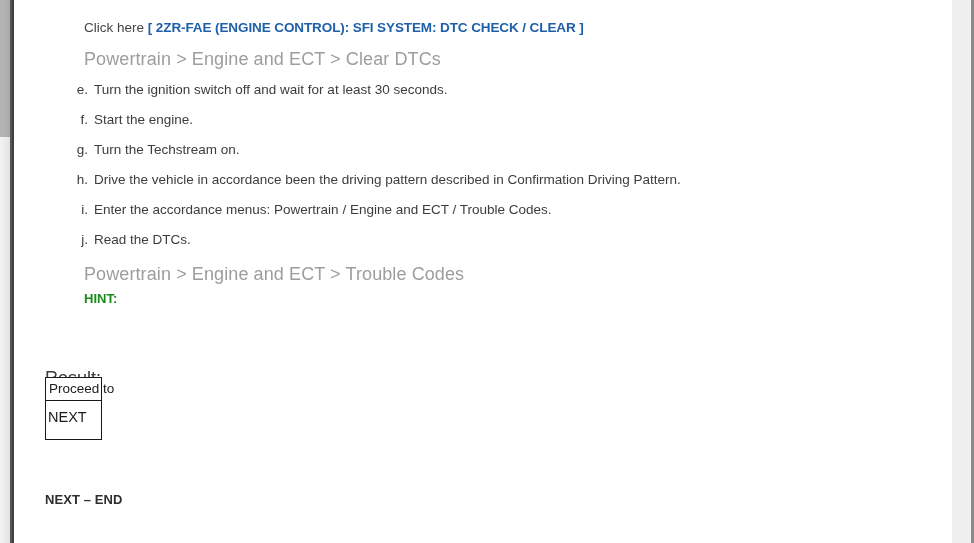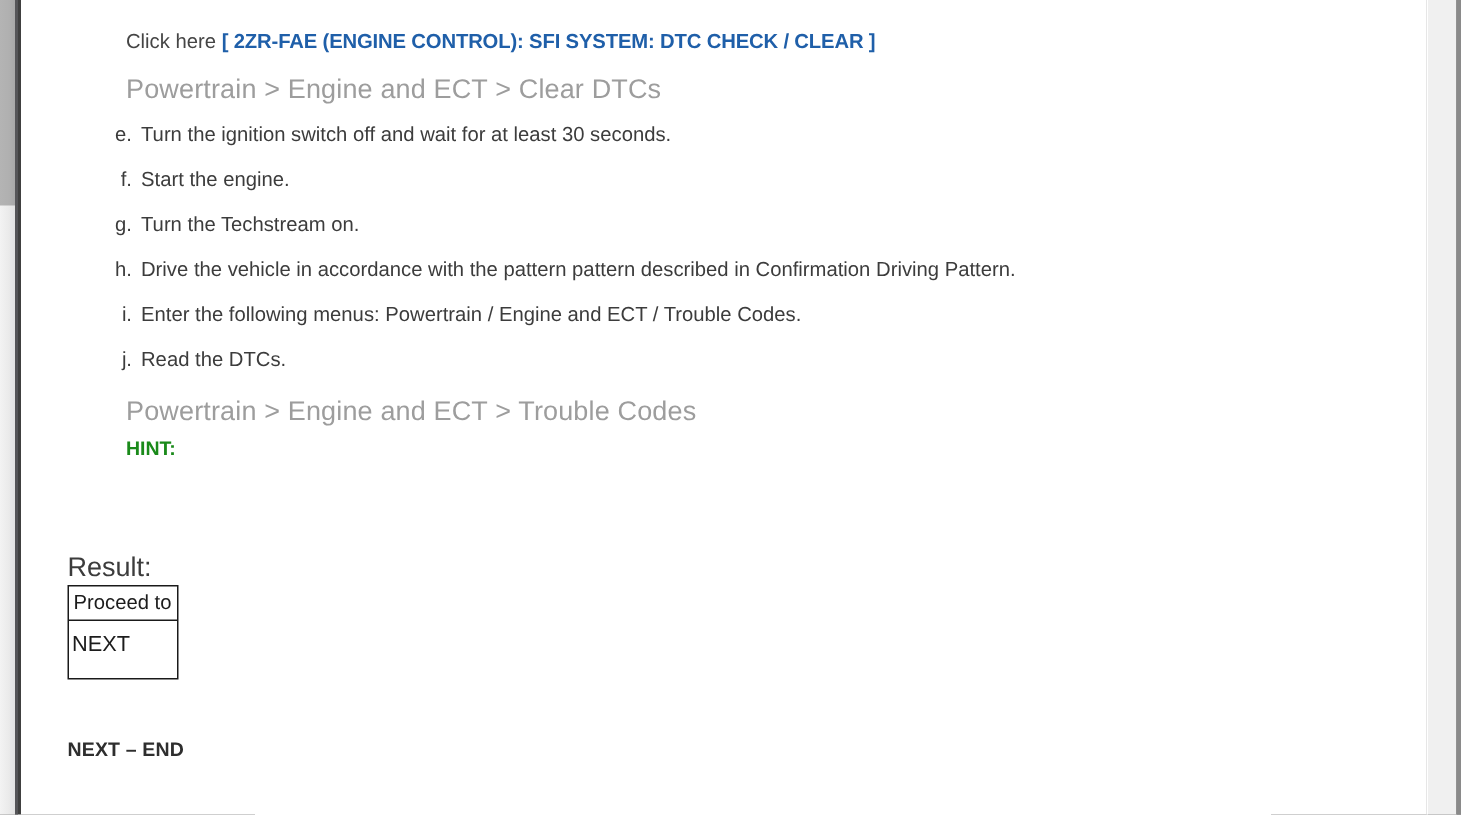--- a/index.html
+++ b/index.html
@@ -135,22 +135,22 @@
     top: 351px;
     font-size: 18px;
     color: #3c3c3c;
     margin-top: 17px;
   }
 
   
   #proceed-box {
     position: absolute;
     left: 31px;
-    top: 390px;
-    width: 74px;
+    top: 377px;
+    width: 57px;
     border: 1px solid #1a1a1a;
     box-sizing: border-box;
     background: #ffffff;
   }
   #proceed-box .row-top {
     border-bottom: 1px solid #1a1a1a;
     font-size: 13.5px;
     color: #1c1c1c;
     padding: 3px 3px 3px 3px;
     text-align: left;
@@ -199,24 +199,24 @@
     <div class="step" id="step-e">
       <span class="marker">e.</span><span>Turn the ignition switch off and wait for at least 30 seconds.</span>
     </div>
     <div class="step" id="step-f">
       <span class="marker">f.</span><span>Start the engine.</span>
     </div>
     <div class="step" id="step-g">
       <span class="marker">g.</span><span>Turn the Techstream on.</span>
     </div>
     <div class="step" id="step-h">
-      <span class="marker">h.</span><span>Drive the vehicle in accordance with the pattern pattern described in Confirmation Driving Pattern.</span>
+      <span class="marker">h.</span><span>Drive the vehicle in accordance been the driving pattern described in Confirmation Driving Pattern.</span>
     </div>
     <div class="step" id="step-i">
-      <span class="marker">i.</span><span>Enter the following menus: Powertrain / Engine and ECT / Trouble Codes.</span>
+      <span class="marker">i.</span><span>Enter the accordance menus: Powertrain / Engine and ECT / Trouble Codes.</span>
     </div>
     <div class="step" id="step-j">
       <span class="marker">j.</span><span>Read the DTCs.</span>
     </div>
 
     <div class="breadcrumb" id="breadcrumb-2">Powertrain &gt; Engine and ECT &gt; Trouble Codes</div>
 
     <div class="hint-label">HINT:</div>
 
     <div class="result-label">Result:</div>

